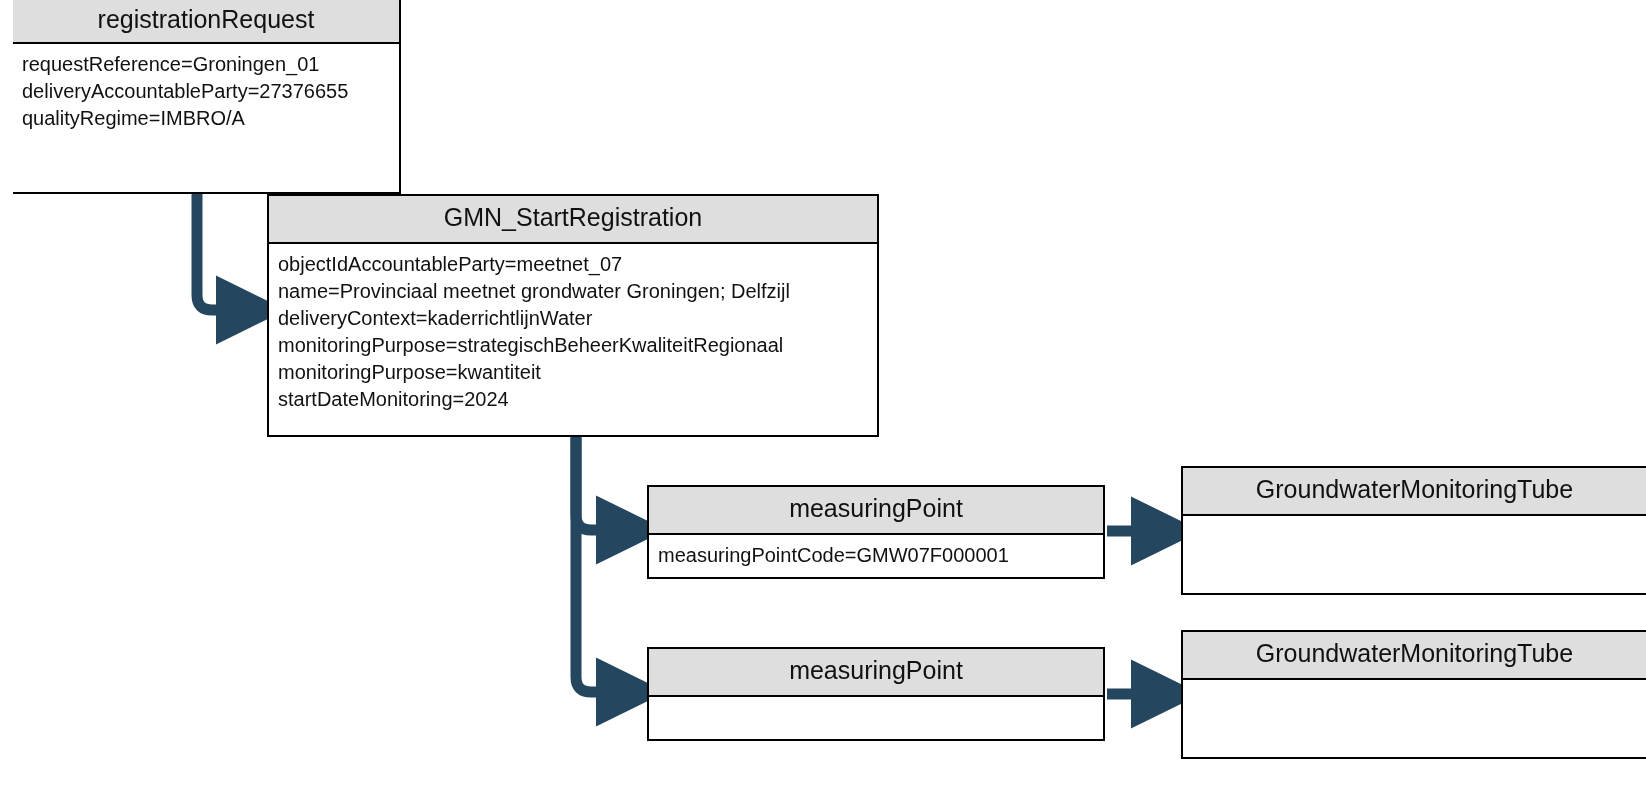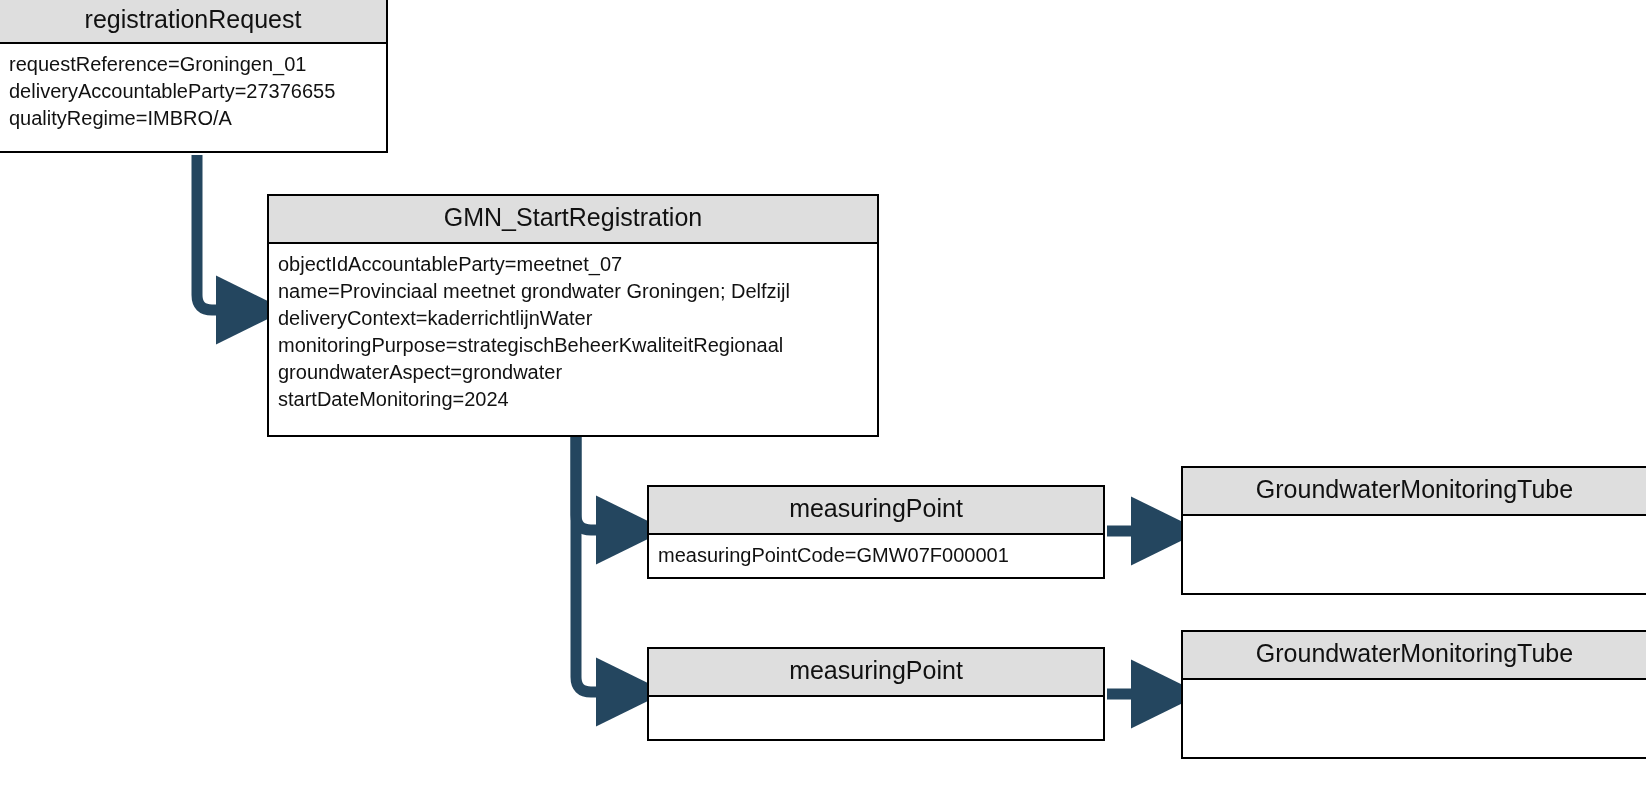--- a/index.html
+++ b/index.html
@@ -52,21 +52,21 @@
     line-height: 27px;
     white-space: nowrap;
     overflow: hidden;
   }
   .attr-line {
     white-space: nowrap;
     overflow: hidden;
   }
 
   
-  #box-registration-request { left: 0px;    top: 0px;   width: 388px;  height: 153px; border-left: none; border-top: none; }
+  #box-registration-request { left: 13px;    top: 0px;   width: 388px;  height: 194px; border-left: none; border-top: none; }
   #box-registration-request .uml-header { height: 44px; padding-top: 7px; }
 
   #box-gmn-start-registration { left: 267px; top: 194px; width: 612px; height: 243px; }
   #box-gmn-start-registration .uml-header { height: 48px; padding-top: 9px; }
 
   #box-measuring-point-1 { left: 647px; top: 485px; width: 458px; height: 94px; }
   #box-measuring-point-1 .uml-header { height: 48px; padding-top: 9px; }
 
   #box-measuring-point-2 { left: 647px; top: 647px; width: 458px; height: 94px; }
   #box-measuring-point-2 .uml-header { height: 48px; padding-top: 9px; }
@@ -109,21 +109,21 @@
     </div>
   </div>
 
   <div class="uml-box" id="box-gmn-start-registration">
     <div class="uml-header">GMN_StartRegistration</div>
     <div class="uml-body">
       <div class="attr-line">objectIdAccountableParty=meetnet_07</div>
       <div class="attr-line">name=Provinciaal meetnet grondwater Groningen; Delfzijl</div>
       <div class="attr-line">deliveryContext=kaderrichtlijnWater</div>
       <div class="attr-line">monitoringPurpose=strategischBeheerKwaliteitRegionaal</div>
-      <div class="attr-line">groundwaterAspect=grondwater</div>
+      <div class="attr-line">monitoringPurpose=kwantiteit</div>
       <div class="attr-line">startDateMonitoring=2024</div>
     </div>
   </div>
 
   <div class="uml-box" id="box-measuring-point-1">
     <div class="uml-header">measuringPoint</div>
     <div class="uml-body">
       <div class="attr-line">measuringPointCode=GMW07F000001</div>
     </div>
   </div>

